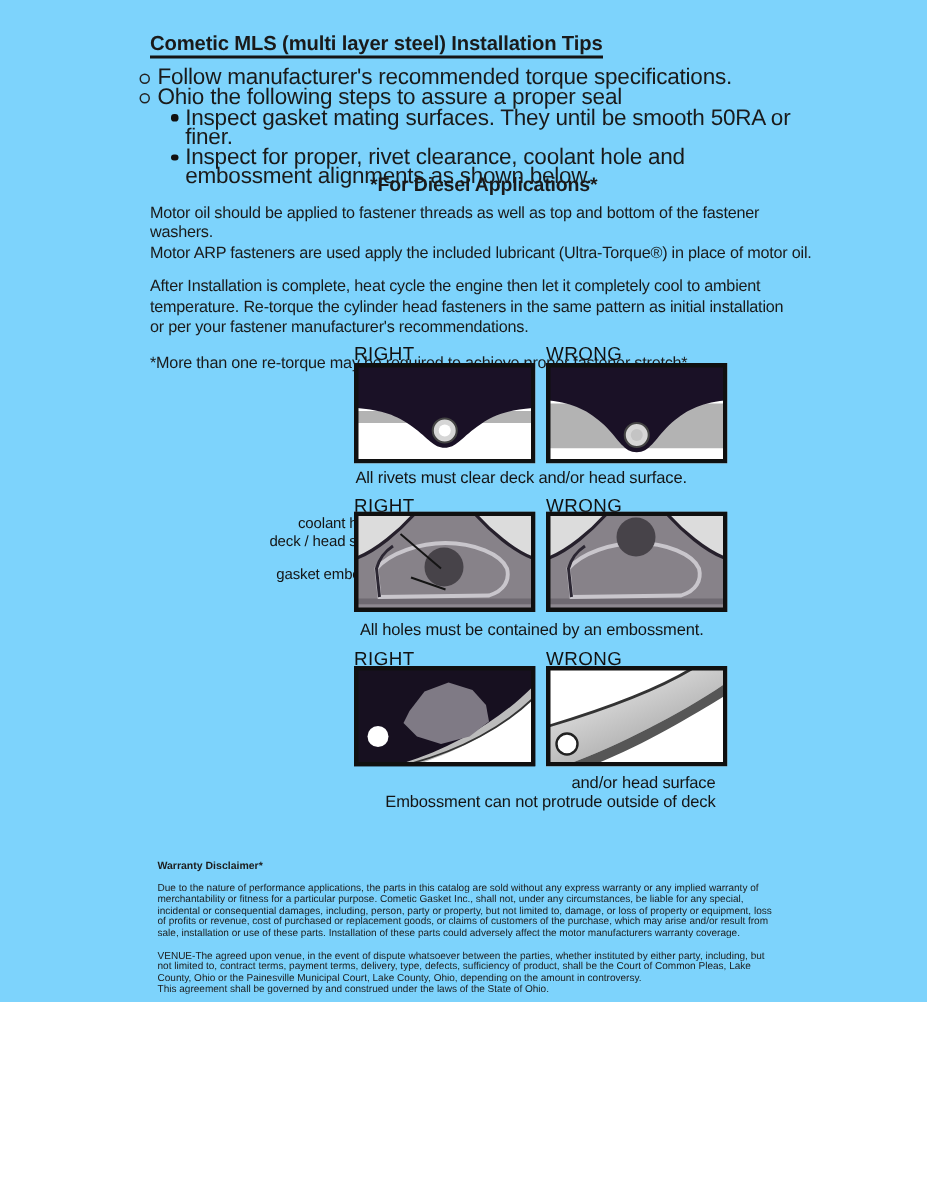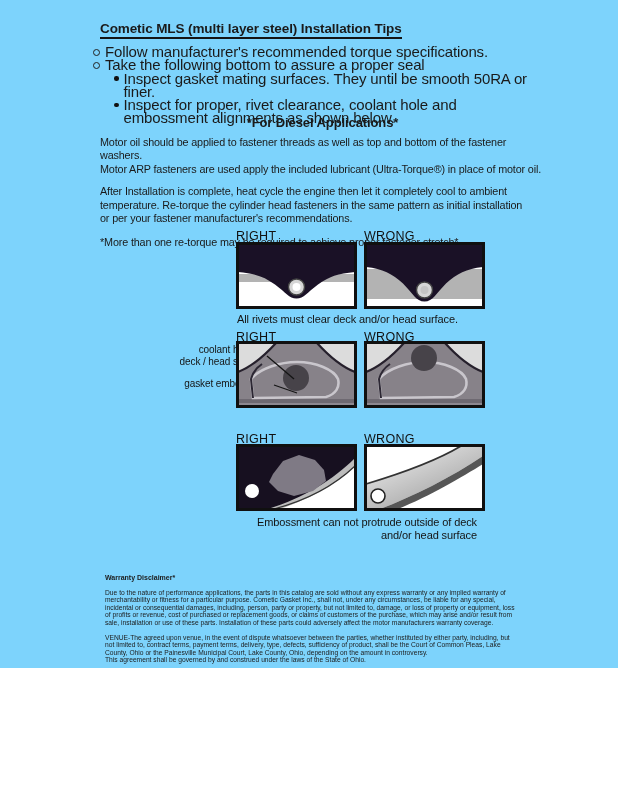--- a/index.html
+++ b/index.html
@@ -48,21 +48,21 @@
 
   <div class="title">Cometic MLS (multi layer steel) Installation Tips</div>
 
   <div class="tips">
     <div class="tip">
       <span class="m1"></span>
       <span>Follow manufacturer's recommended torque specifications.</span>
     </div>
     <div class="tip">
       <span class="m1"></span>
-      <span>Take the following bottom to assure a proper seal</span>
+      <span>Ohio the following steps to assure a proper seal</span>
     </div>
     <div class="tip sub">
       <span class="m2"></span>
       <span>Inspect gasket mating surfaces.  They until be smooth 50RA or finer.</span>
     </div>
     <div class="tip sub">
       <span class="m2"></span>
       <span>Inspect for proper, rivet clearance, coolant hole and embossment alignments as shown below.</span>
     </div>
   </div>
@@ -146,20 +146,21 @@
       <circle cx="60" cy="17" r="13" fill="#474349"></circle>
       <rect x="1.5" y="1.5" width="118" height="64" fill="none" stroke="#101010" stroke-width="3"></rect>
     </svg>
   </div>
 
   <svg class="leader" width="70" height="55" viewBox="0 0 70 55">
     <line x1="9" y1="8" x2="36" y2="31" stroke="#141414" stroke-width="1.3"></line>
     <line x1="16" y1="37" x2="39" y2="45" stroke="#141414" stroke-width="1.3"></line>
   </svg>
 
+  <div class="caption" style="left:240px;top:414px;">All holes must be contained by an embossment.</div>
 
   <div class="dlabel" style="left:236px;top:432px;">RIGHT</div>
   <div class="dlabel" style="left:364px;top:432px;">WRONG</div>
 
   <div class="fig" style="left:236px;top:444px;">
     <svg viewBox="0 0 121 67">
       <rect x="0" y="0" width="121" height="67" fill="#171020"></rect>
       <path d="M119,22 C100,40 72,56 38,65 L119,65 Z" fill="#ffffff"></path>
       <path d="M119,14 C98,35 68,54 32,65 L44,65 C80,53 102,37 119,22 Z" fill="#bcbcbc"></path>
       <path d="M119,22 C100,40 72,56 38,65" fill="none" stroke="#333333" stroke-width="1.2"></path>
@@ -178,22 +179,22 @@
       </defs>
       <rect x="0" y="0" width="121" height="67" fill="#ffffff"></rect>
       <path d="M2,40 C32,31 72,17 97,2 L119,2 V12 C88,33 48,53 16,65 L2,65 Z" fill="url(#g3w)"></path>
       <path d="M2,40 C32,31 72,17 97,2" fill="none" stroke="#333333" stroke-width="1.8"></path>
       <path d="M119,12 C88,33 48,53 16,65 L34,65 C66,52 98,33 119,20 Z" fill="#565656"></path>
       <circle cx="14" cy="52" r="7" fill="#ffffff" stroke="#222222" stroke-width="1.6"></circle>
       <rect x="1.5" y="1.5" width="118" height="64" fill="none" stroke="#101010" stroke-width="3"></rect>
     </svg>
   </div>
   <div class="caption" style="left:237px;top:516px;width:240px;">
+    <div>and/or head surface</div>
     <div>Embossment can not protrude outside of deck</div>
-    <div>and/or head surface</div>
   </div>
 
   <div class="warranty">
     <h3>Warranty Disclaimer*</h3>
     <p>Due to the nature of performance applications, the parts in this catalog are sold without any express warranty or any implied warranty of merchantability or fitness for a particular purpose.  Cometic Gasket Inc., shall not, under any circumstances, be liable for any special, incidental or consequential damages, including, person, party or property, but not limited to, damage, or loss of property or equipment, loss of profits or revenue, cost of purchased or replacement goods, or claims of customers of the purchase, which may arise and/or result from sale, installation or use of these parts.  Installation of these parts could adversely affect the motor manufacturers warranty coverage.</p>
     <p class="tight">VENUE-The agreed upon venue, in the event of dispute whatsoever between the parties, whether instituted by either party, including, but not limited to, contract terms, payment terms, delivery, type, defects, sufficiency of product, shall be the Court of Common Pleas, Lake County, Ohio or the Painesville Municipal Court, Lake County, Ohio, depending on the amount in controversy.</p>
     <p>This agreement shall be governed by and construed under the laws of the State of Ohio.</p>
     <p>All prices and terms are subject to change without notice.</p>
     <p>Terms COD- Secured with a completed dealer/jobber application on File, COD-Company check with a current credit card number on file.  Open accounts may be established by well rated firms.  A credit application is available upon request.  Open accounts are due payable Net 30 days from date of invoice.  No statement will be sent.  If an account becomes 60 or more days past due, it is subject to being placed on credit hold.  No orders will be shipped or new orders accepted until past due balance is paid.  If an account becomes 90 or more days past due, it is subject to being placed for collections.  All costs of collection are the responsibility of the customer, including attorney fees, court costs, and other expenses of litigation.</p>
     <p>Returns- Authorized (RGA) must be obtained in advance on all returns.  A packing slip or invoice number must accompany the merchandise.  No returns after 30 days from invoice date.  All returns are subject to a 25% restocking charge.  All custom designed and custom manufactured gaskets are non-returnable.</p>

